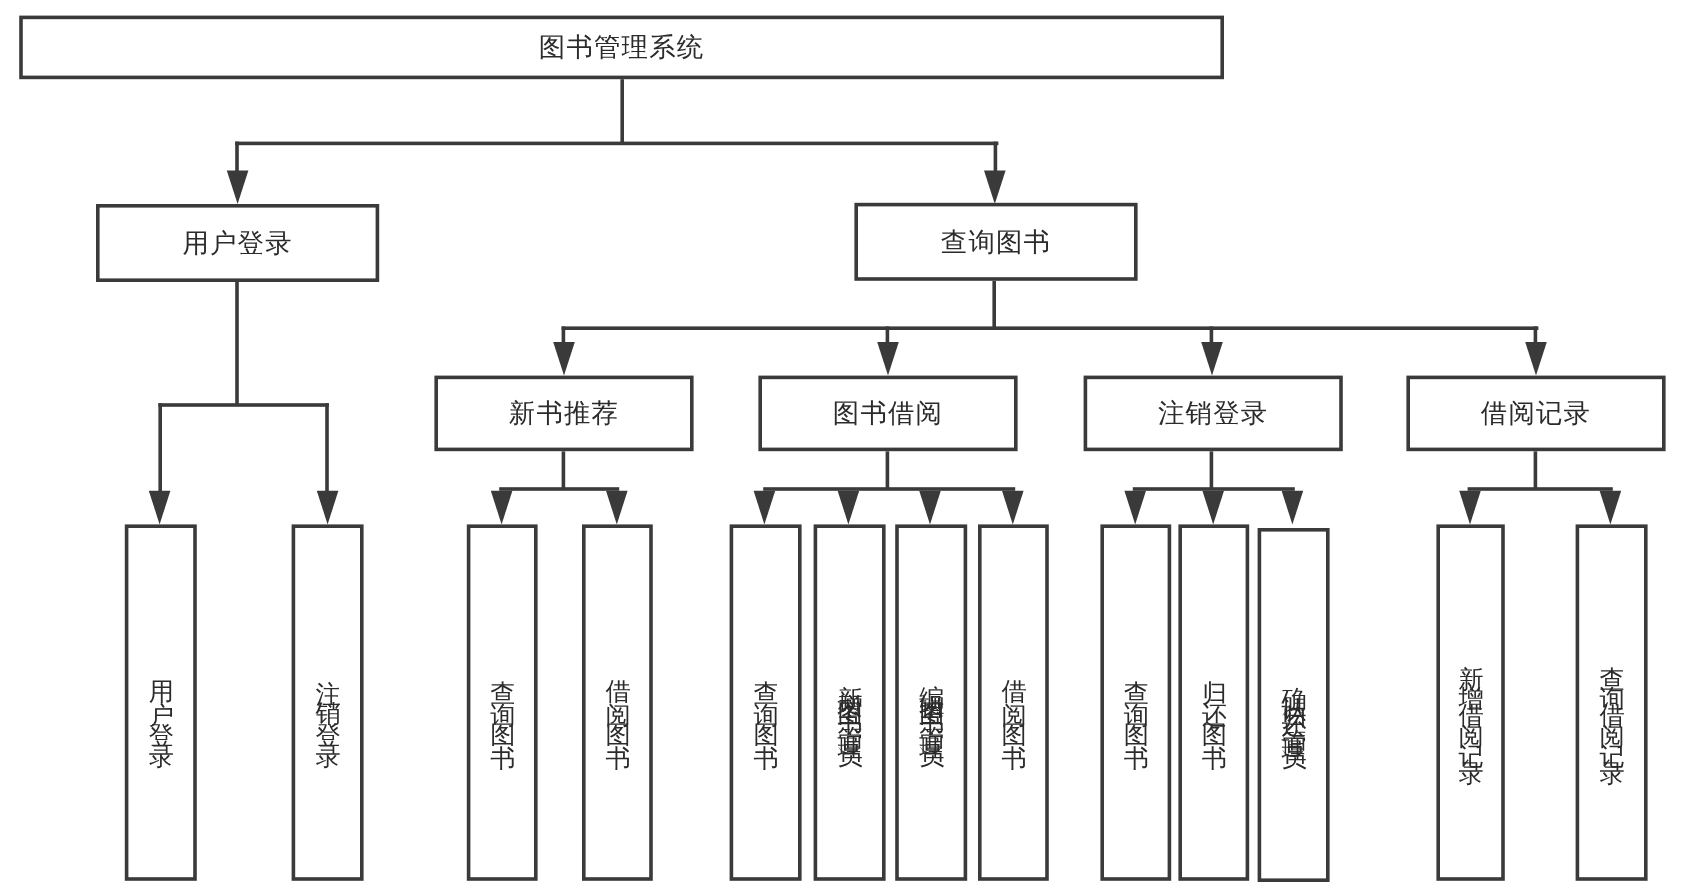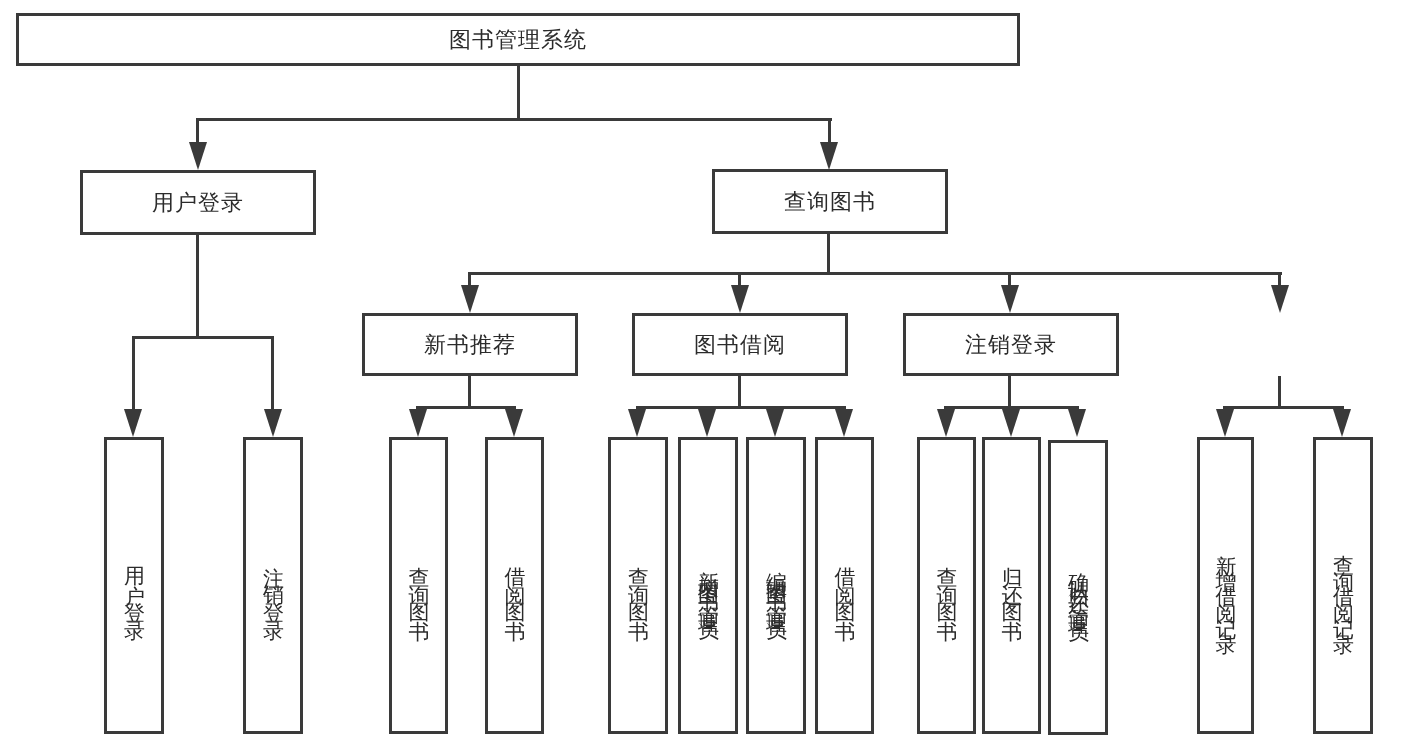--- a/index.html
+++ b/index.html
@@ -112,20 +112,23 @@
 
   <div class="box" style="left:362px;top:313px;width:216px;height:63px">
     <span class="hlabel">新书推荐</span>
   </div>
   <div class="box" style="left:632px;top:313px;width:216px;height:63px">
     <span class="hlabel">图书借阅</span>
   </div>
   <div class="box" style="left:903px;top:313px;width:216px;height:63px">
     <span class="hlabel">注销登录</span>
   </div>
+  <div class="box" style="left:1172px;top:313px;width:216px;height:63px">
+    <span class="hlabel">借阅记录</span>
+  </div>
 
   <div class="line" style="left:468px;top:376px;width:3px;height:32px"></div>
   <div class="line" style="left:416px;top:406px;width:100px;height:3px"></div>
   <div class="arrow" style="left:409px;top:409px"></div>
   <div class="arrow" style="left:505px;top:409px"></div>
 
   <div class="line" style="left:738px;top:376px;width:3px;height:32px"></div>
   <div class="line" style="left:636px;top:406px;width:210px;height:3px"></div>
   <div class="arrow" style="left:628px;top:409px"></div>
   <div class="arrow" style="left:698px;top:409px"></div>

